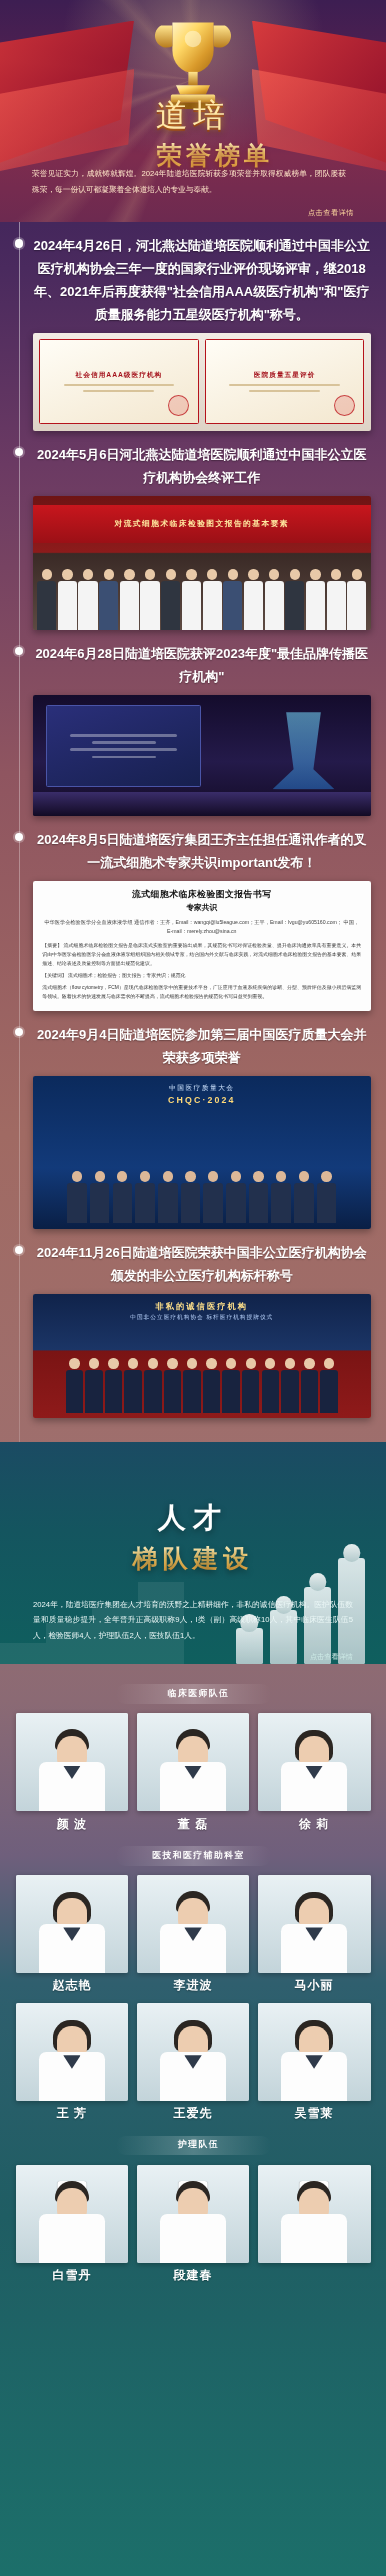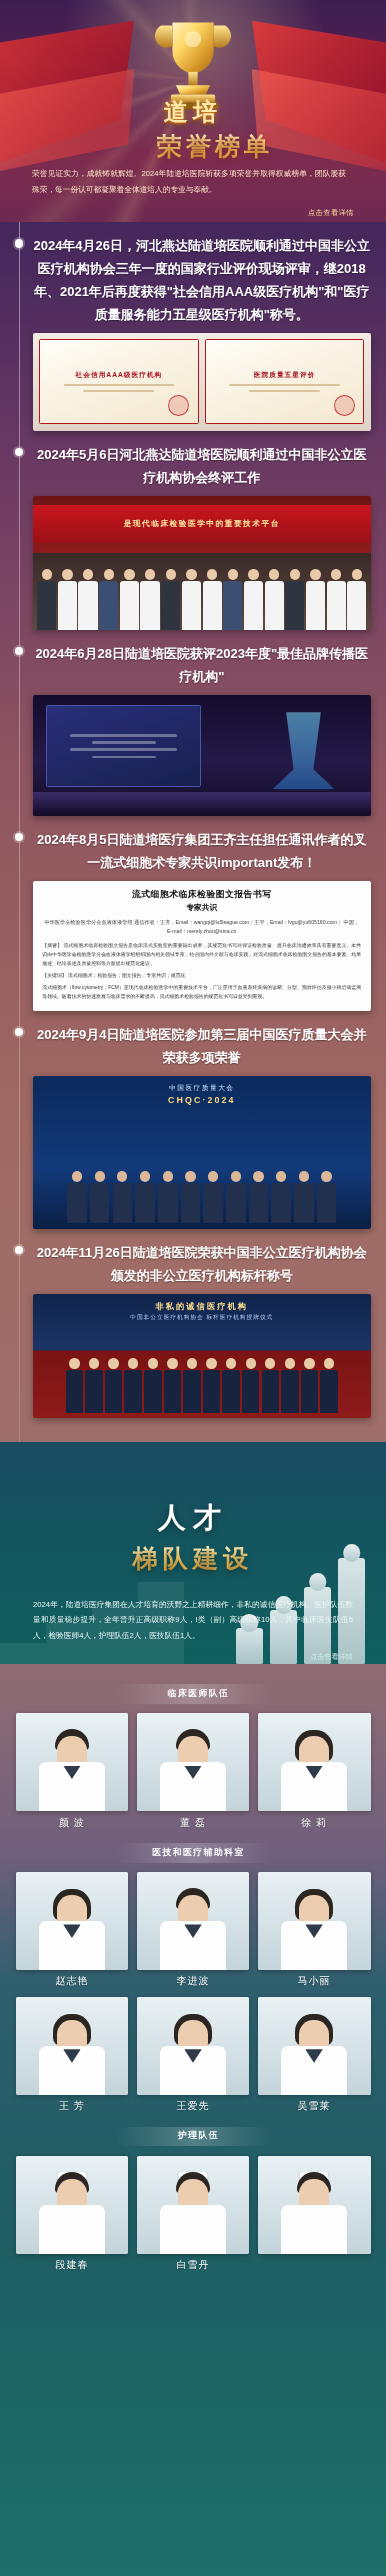--- a/index.html
+++ b/index.html
@@ -67,21 +67,21 @@
     opacity: .6;
   }
   .ribbon-l2 { left: -20.6px; clip-path: polygon(0 30%, 100% 6%, 96% 70%, 0 96%); }
   .ribbon-r2 { right: -20.6px; clip-path: polygon(0 6%, 100% 30%, 100% 96%, 4% 70%); }
 
   .trophy { position: absolute; left: 50%; top: 7.2px; transform: translateX(-50%); }
   .title-block {
     position: absolute; left: 0; right: 0; top: 99px; text-align: center;
   }
   .title-main {
-    font-size: 24px; font-weight: 700; letter-spacing: 5.2px;
+    font-size: 32px; font-weight: 400; letter-spacing: 5.2px;
     color: #ffe9a8;
     text-shadow: 0 0 7.2px rgba(255,180,60,.85), 0 1.5px 0 #8a3a12, 0 3.1px 6.2px rgba(0,0,0,.5);
     line-height: 1.05;
   }
   .title-sub-wrap { margin-top: 4.1px; display: inline-block; position: relative; padding: 2.1px 15.5px; }
   .title-sub {
     font-size: 25px; font-weight: 700; letter-spacing: 4.1px;
     background: linear-gradient(180deg,#fff6d0 0%, #ffd976 45%, #e8a238 100%);
     -webkit-background-clip: text; background-clip: text; color: transparent;
     text-shadow: 0 2.1px 5.2px rgba(120,30,0,.45);
@@ -260,21 +260,21 @@
   .portrait .cap {
     position: absolute; left: 50%; bottom: 68px; transform: translateX(-50%);
     width: 29px; height: 13.4px; background: #fff; border-radius: 3.1px 3.1px 1px 1px;
     box-shadow: 0 0.5px 1px rgba(0,0,0,.2);
   }
   .portrait .collar {
     position: absolute; left: 50%; bottom: 32px; transform: translateX(-50%);
     width: 17.5px; height: 13.4px; background: #2f3a4a; clip-path: polygon(50% 100%, 0 0, 100% 0);
   }
   .name {
-    margin-top: 4.6px; color: #fff; font-size: 10px; font-weight: 400; letter-spacing: 1px;
+    margin-top: 4.6px; color: #fff; font-size: 12px; font-weight: 700; letter-spacing: 1px;
     text-shadow: 0 0.5px 1.5px rgba(0,0,0,.3);
   }
 </style>
 </head>
 <body>
 
 <div class="page">
 
   <div class="hero">
     <div class="rays"></div>
@@ -338,21 +338,21 @@
           <div class="cert-seal"></div>
         </div>
       </div>
     </div>
 
     <div class="item">
       <div class="dot"></div>
       <div class="item-text">2024年5月6日河北燕达陆道培医院顺利通过中国非公立医疗机构协会终评工作</div>
       <div class="photo p-group">
         <div class="banner">
-          <span>是现代临床检验医学中的重要技术平台</span>
+          <span>对流式细胞术临床检验图文报告的基本要素</span>
         </div>
         <div class="crowd">
           <div class="person dark">
               <div class="head"></div>
               <div class="body"></div>
             </div>
           <div class="person">
               <div class="head"></div>
               <div class="body"></div>
             </div>
@@ -710,31 +710,31 @@
     </div>
     <div class="grid">
       <div class="card">
         <div class="portrait">
           <div class="bg2"></div>
             <div class="cap"></div>
             <div class="hair"></div>
             <div class="face"></div>
             <div class="coat nurse"></div>
         </div>
-        <div class="name">段建春</div>
+        <div class="name">白雪丹</div>
       </div>
       <div class="card">
         <div class="portrait">
           <div class="bg2"></div>
             <div class="cap"></div>
             <div class="hair"></div>
             <div class="face"></div>
             <div class="coat nurse"></div>
         </div>
-        <div class="name">白雪丹</div>
+        <div class="name">段建春</div>
       </div>
       <div class="card">
         <div class="portrait">
           <div class="bg2"></div>
             <div class="cap"></div>
             <div class="hair"></div>
             <div class="face"></div>
             <div class="coat nurse"></div>
         </div>
         <div class="name"></div>

